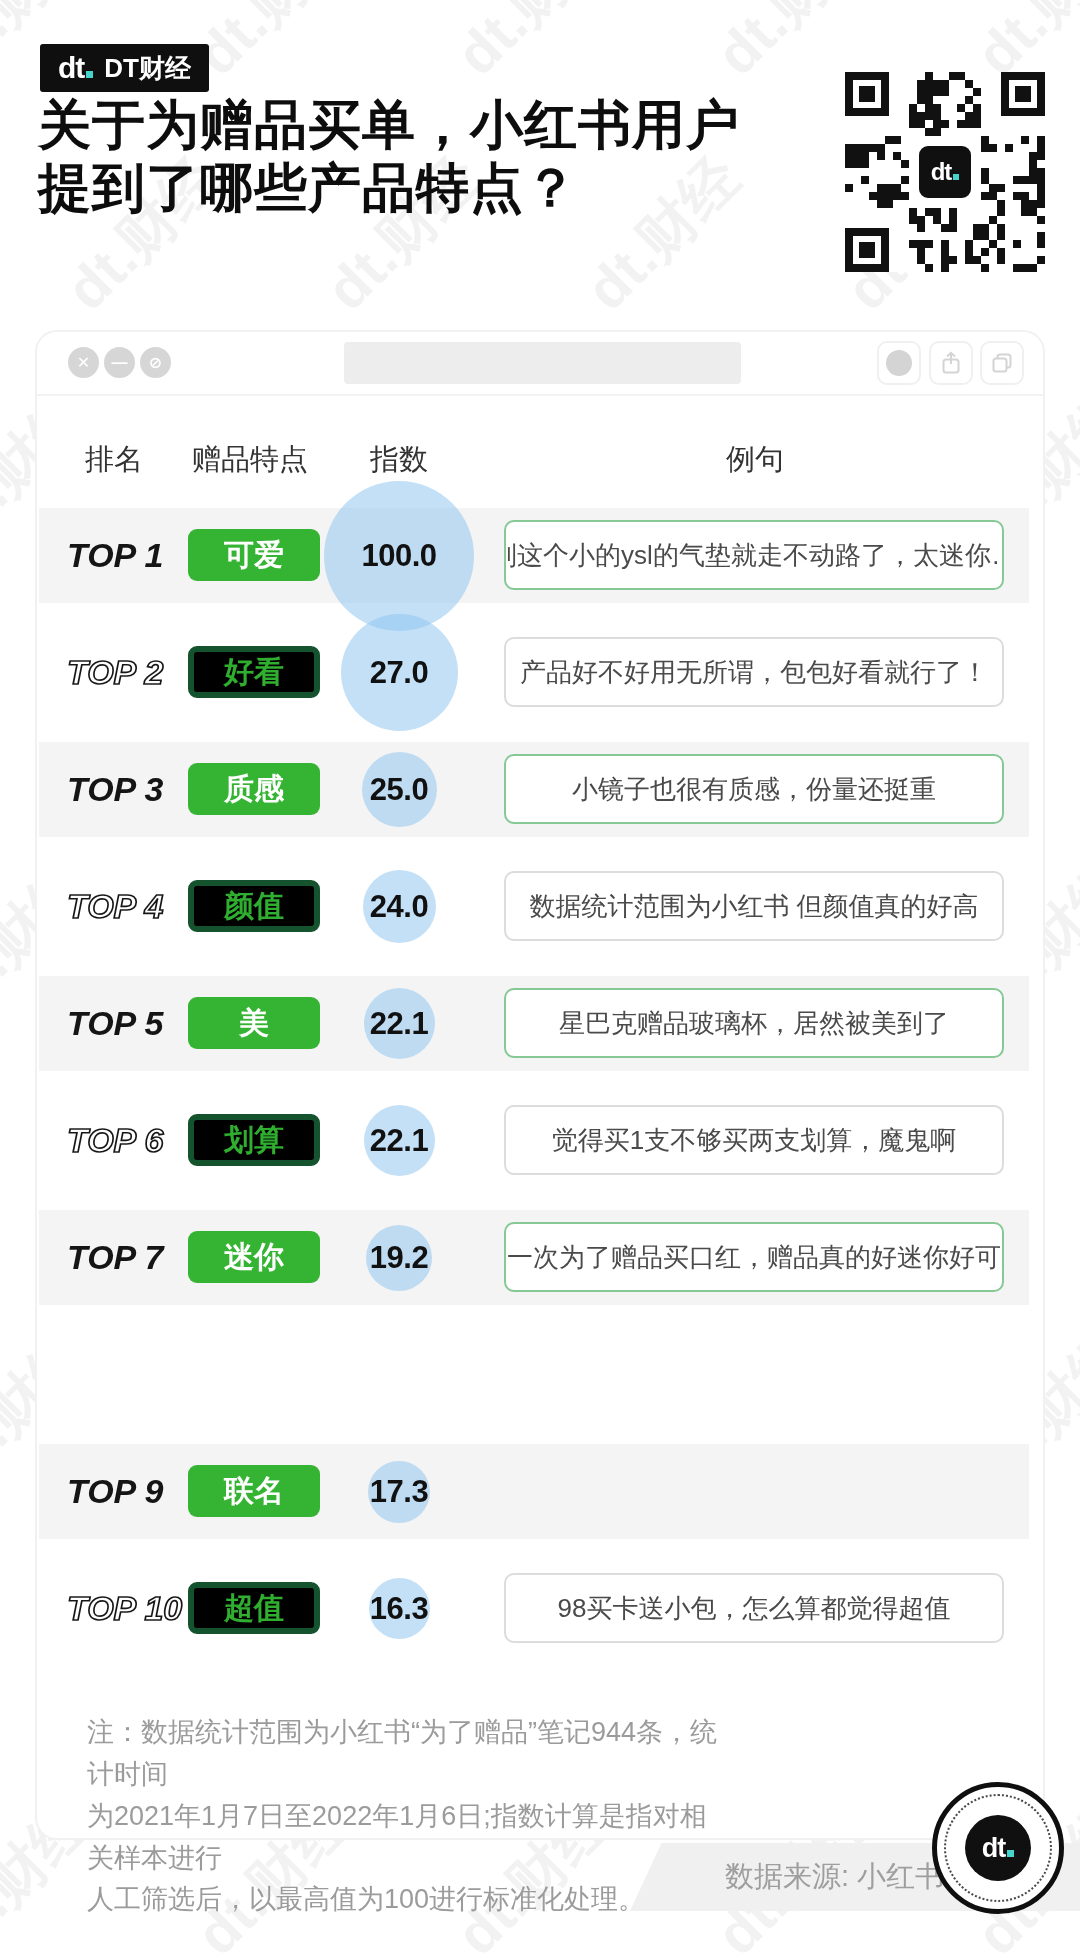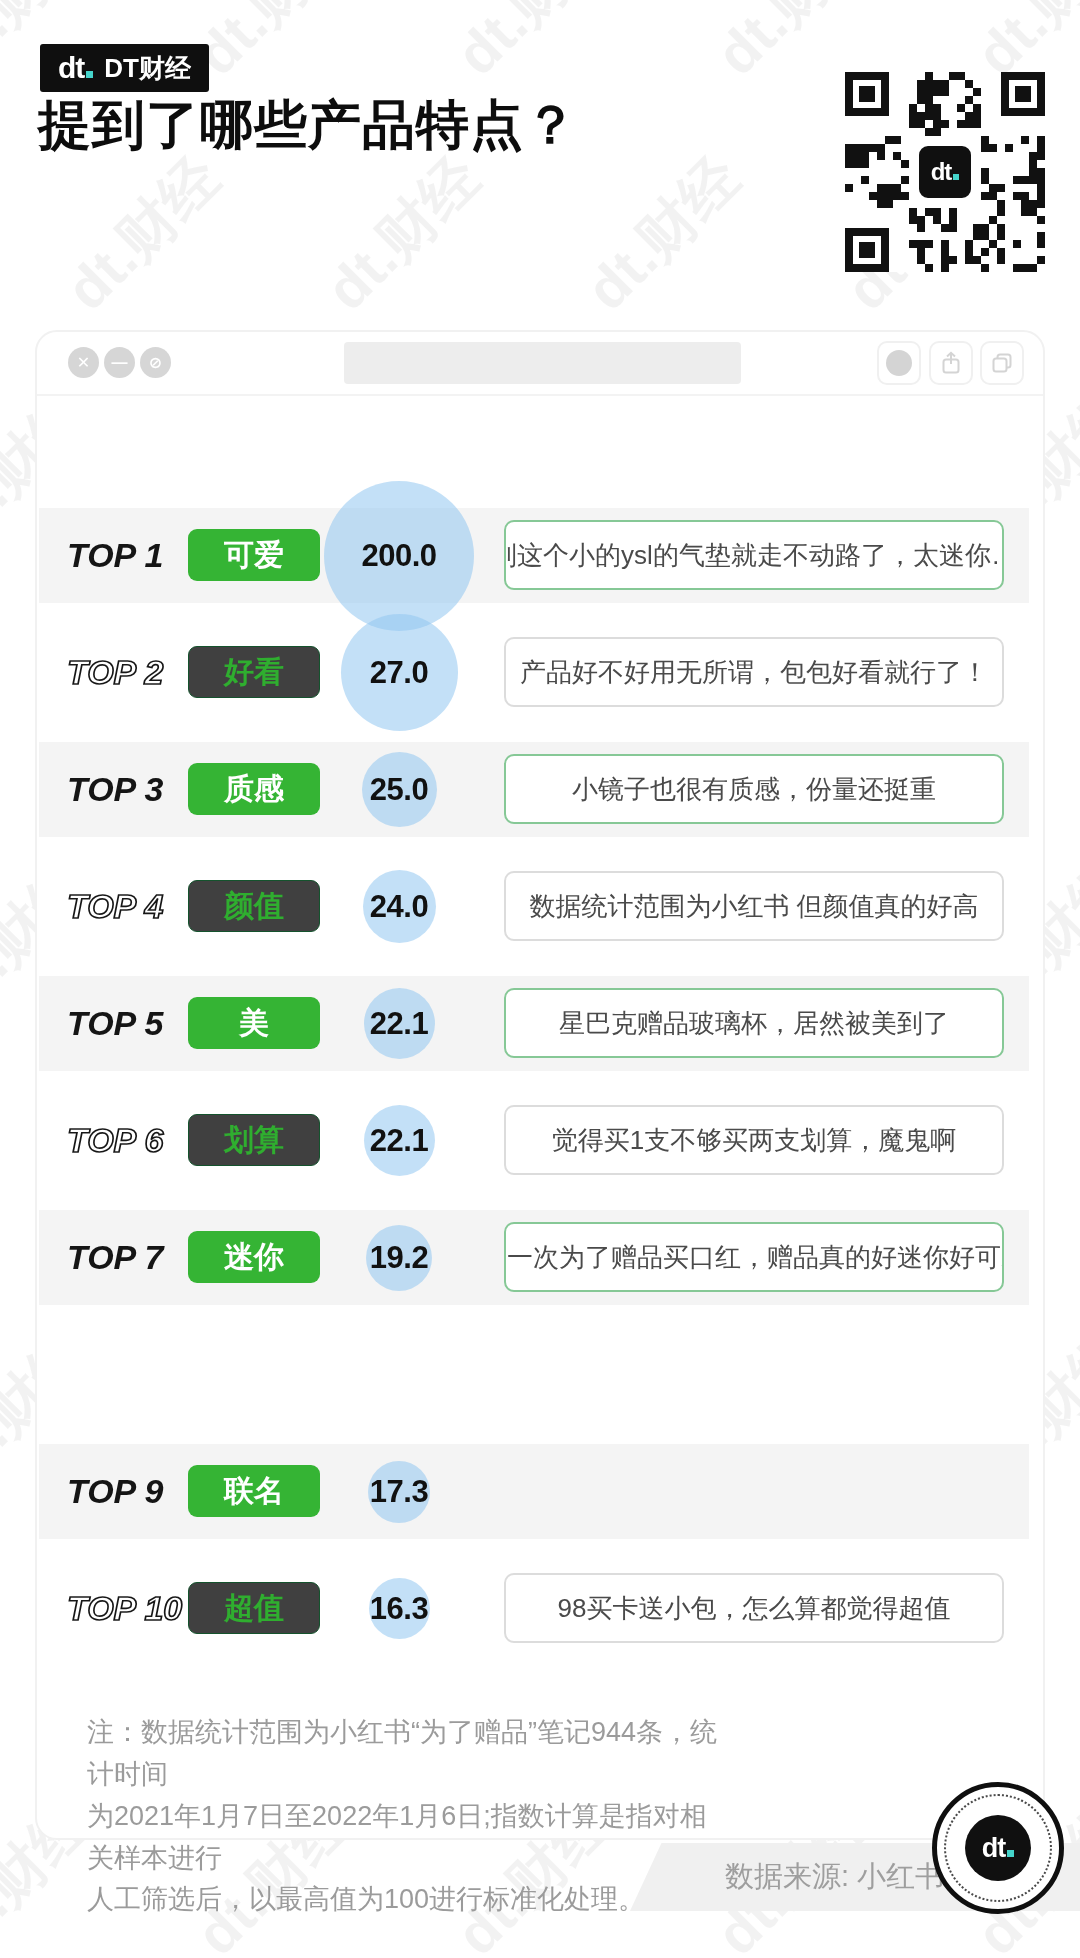--- a/index.html
+++ b/index.html
@@ -71,21 +71,21 @@
     position:absolute;left:30px;top:0;width:150px;line-height:95px;z-index:3;
     font-size:34px;font-style:italic;font-weight:900;color:#151515;letter-spacing:0px;
   }
   .row.hollow .rank{color:#fff;-webkit-text-stroke:1.7px #161616;}
   .badge{
     position:absolute;left:151px;width:132px;height:52px;top:21px;z-index:3;
     border-radius:9px;display:flex;align-items:center;justify-content:center;
     font-size:30px;font-weight:700;box-sizing:border-box;
   }
   .row.filled .badge{background:#35b434;color:#fff;}
-  .row.hollow .badge{background:#404040;border:1px solid #14532d;color:#2fae2f;}
+  .row.hollow .badge{background:#000000;border:6px solid #14532d;color:#2fae2f;}
   .idx{
     position:absolute;left:292px;width:140px;top:0;line-height:95px;z-index:3;
     text-align:center;font-size:31px;font-weight:700;color:#111;letter-spacing:-.5px;
   }
   .example{
     position:absolute;left:467px;width:500px;height:70px;top:12px;z-index:3;
     border-radius:10px;box-sizing:border-box;background:#fff;
     display:flex;align-items:center;justify-content:center;
     font-size:26px;color:#4a4a4a;white-space:nowrap;overflow:hidden;
   }
@@ -163,20 +163,21 @@
 
 <div class="logo-box">
   <span class="dtglyph">
       <span>dt</span>
       <span class="dot"></span>
     </span>
   <span class="logo-name">DT财经</span>
 </div>
 
 <div class="page-title">
+  <div>关于为赠品买单，小红书用户</div>
   <div>提到了哪些产品特点？</div>
 </div>
 
 <div class="qr">
   <div class="qr-grid" id="qr-grid">
       <div class="qr-cell" style="left: 80px; top: 0px; width: 8px; height: 8px;"></div>
       <div class="qr-cell" style="left: 104px; top: 0px; width: 8px; height: 8px;"></div>
       <div class="qr-cell" style="left: 112px; top: 0px; width: 8px; height: 8px;"></div>
       <div class="qr-cell" style="left: 72px; top: 8px; width: 8px; height: 8px;"></div>
       <div class="qr-cell" style="left: 80px; top: 8px; width: 8px; height: 8px;"></div>
@@ -347,28 +348,34 @@
       </svg>
     </div>
     <div class="tool-btn" style="left:943px">
       <svg width="24" height="24" viewBox="0 0 24 24">
         <rect x="7.5" y="3.5" width="13" height="13" rx="2.5" fill="#fff" stroke="#d4d4d4" stroke-width="2"></rect>
         <rect x="3.5" y="7.5" width="13" height="13" rx="2.5" fill="#fff" stroke="#d4d4d4" stroke-width="2"></rect>
       </svg>
     </div>
   </div>
 
+  <div class="thead">
+    <div class="th" style="left:77px">排名</div>
+    <div class="th" style="left:213px">赠品特点</div>
+    <div class="th" style="left:362px">指数</div>
+    <div class="th" style="left:718px">例句</div>
+  </div>
 
   <div id="rows">
       <div class="row filled" style="top: 176px;">
         <div class="stripe"></div>
         <div class="bubble" style="height: 150px; width: 150px; left: 287px; top: -27.5px;"></div>
         <div class="rank">TOP 1</div>
         <div class="badge">可爱</div>
-        <div class="idx">200.0</div>
+        <div class="idx">100.0</div>
         <div class="example">看到这个小的ysl的气垫就走不动路了，太迷你……</div>
       </div>
       <div class="row hollow" style="top: 293px;">
         <div class="bubble" style="height: 117px; width: 117px; left: 303.5px; top: -11px;"></div>
         <div class="rank">TOP 2</div>
         <div class="badge">好看</div>
         <div class="idx">27.0</div>
         <div class="example">产品好不好用无所谓，包包好看就行了！</div>
       </div>
       <div class="row filled" style="top: 410px;">

